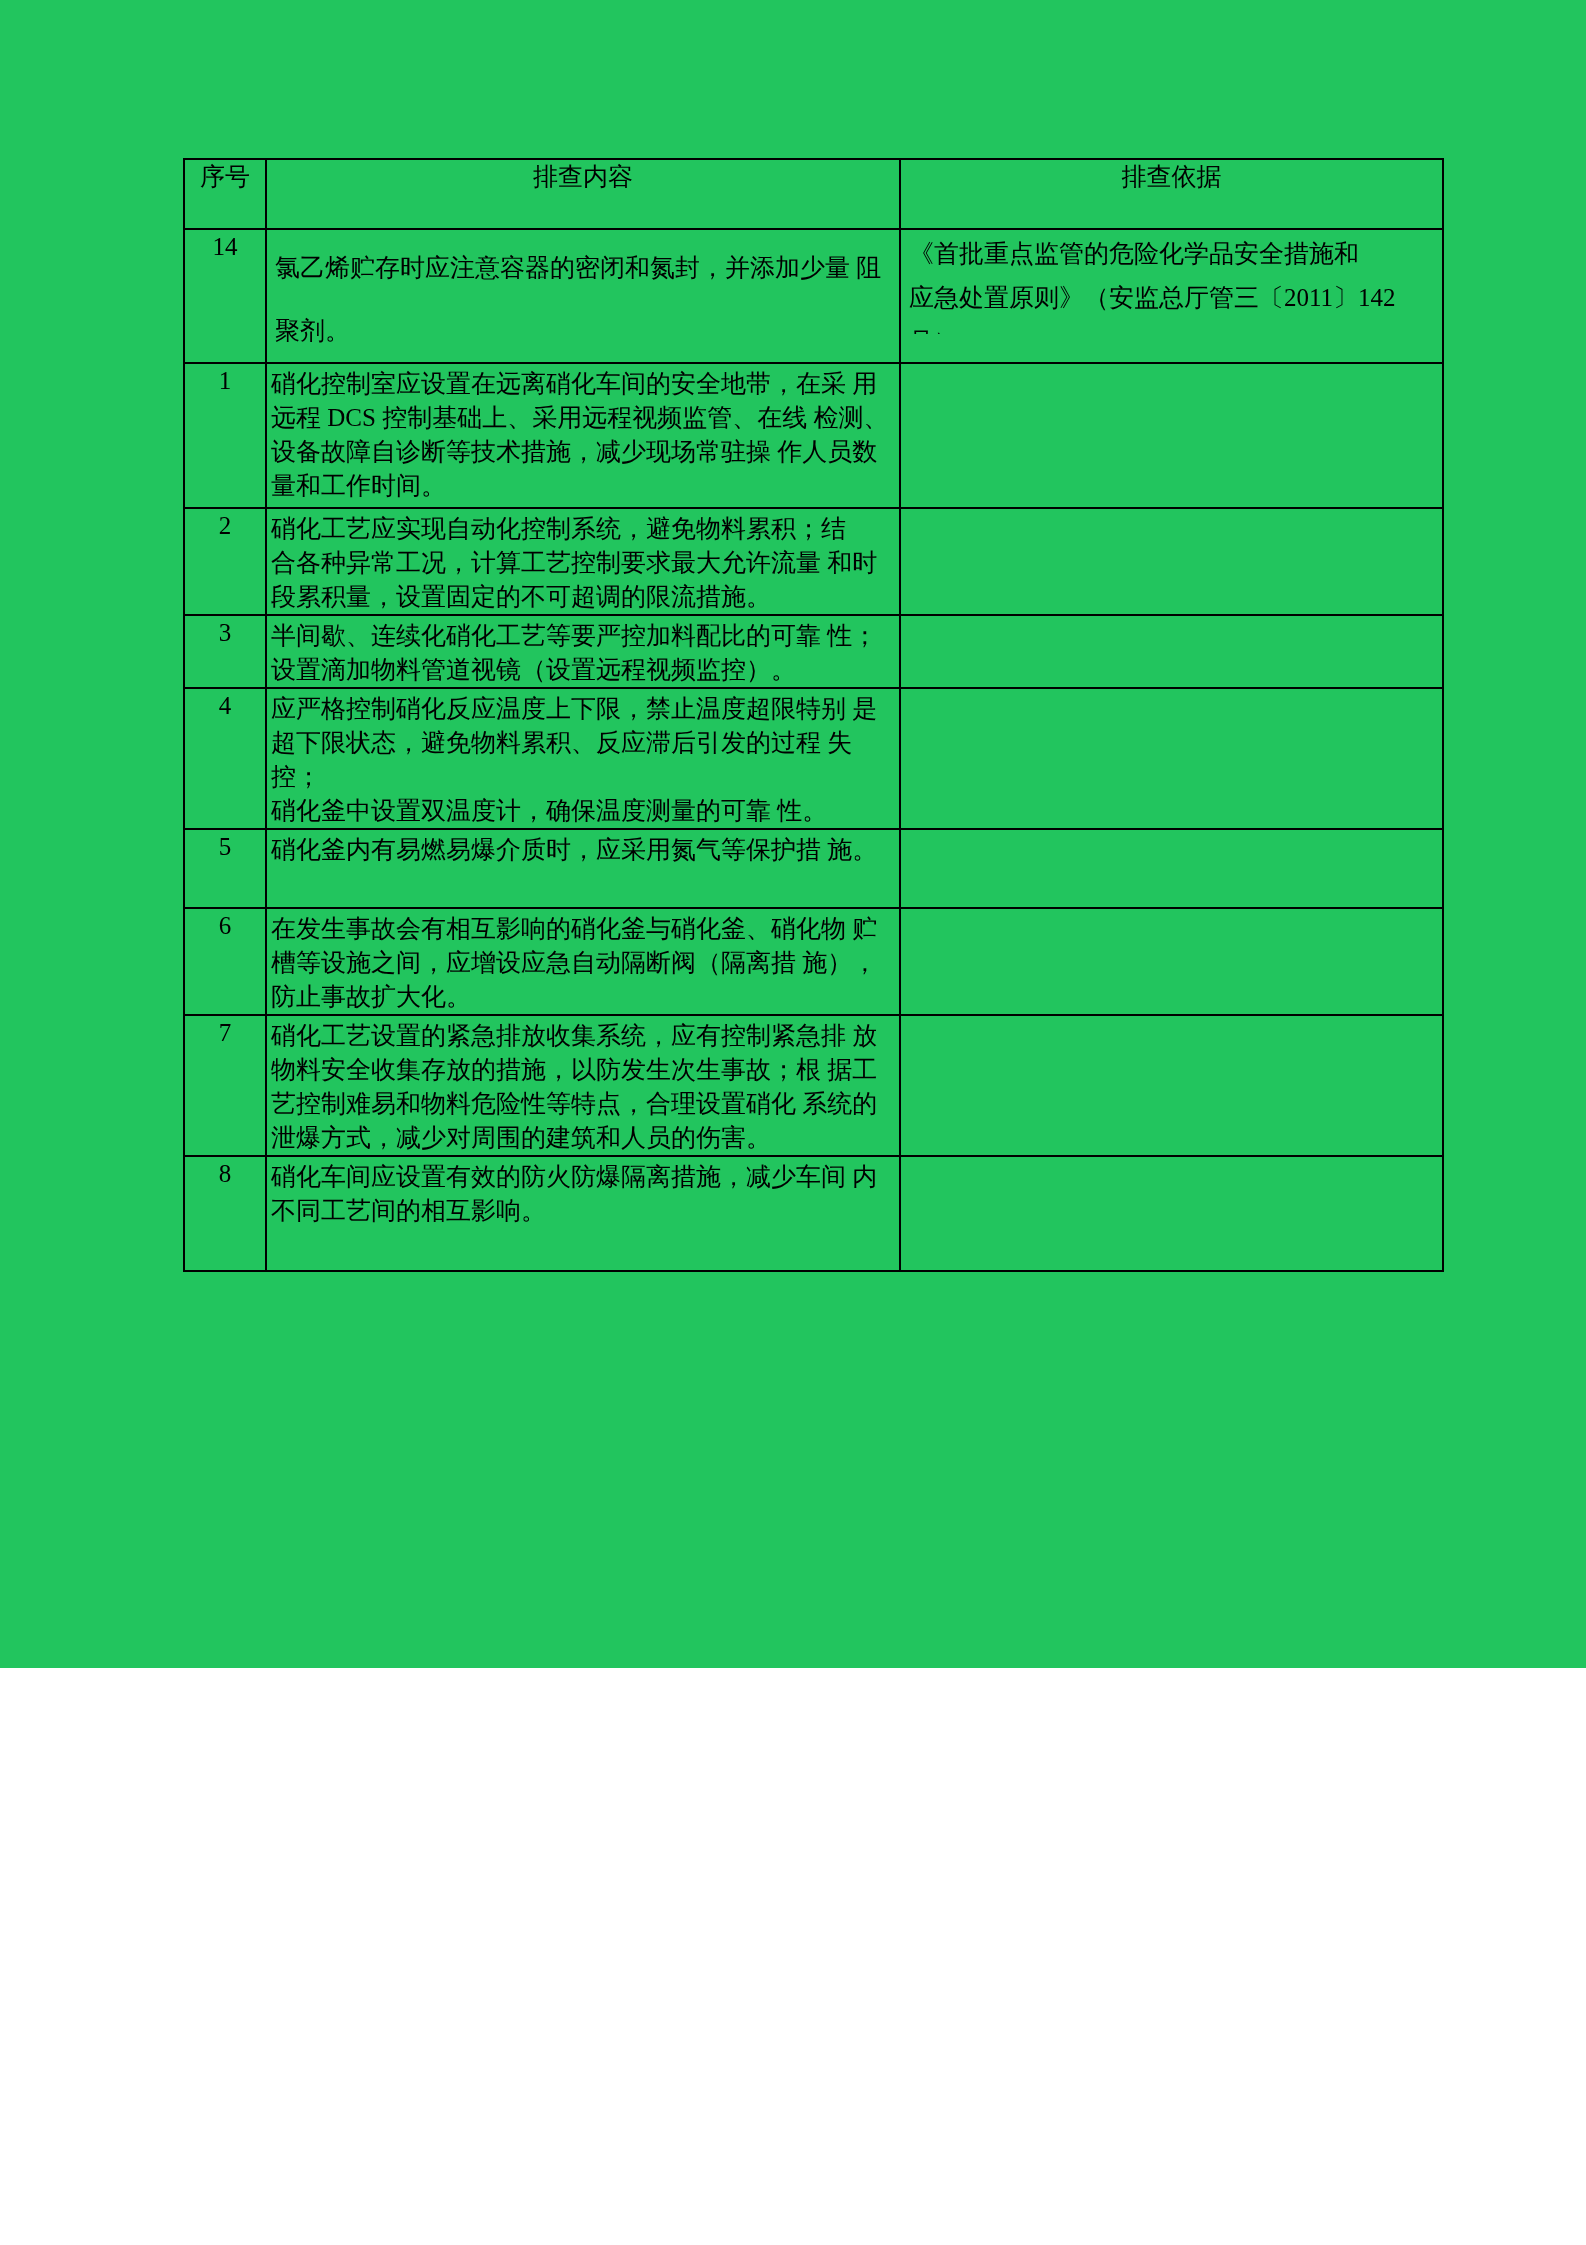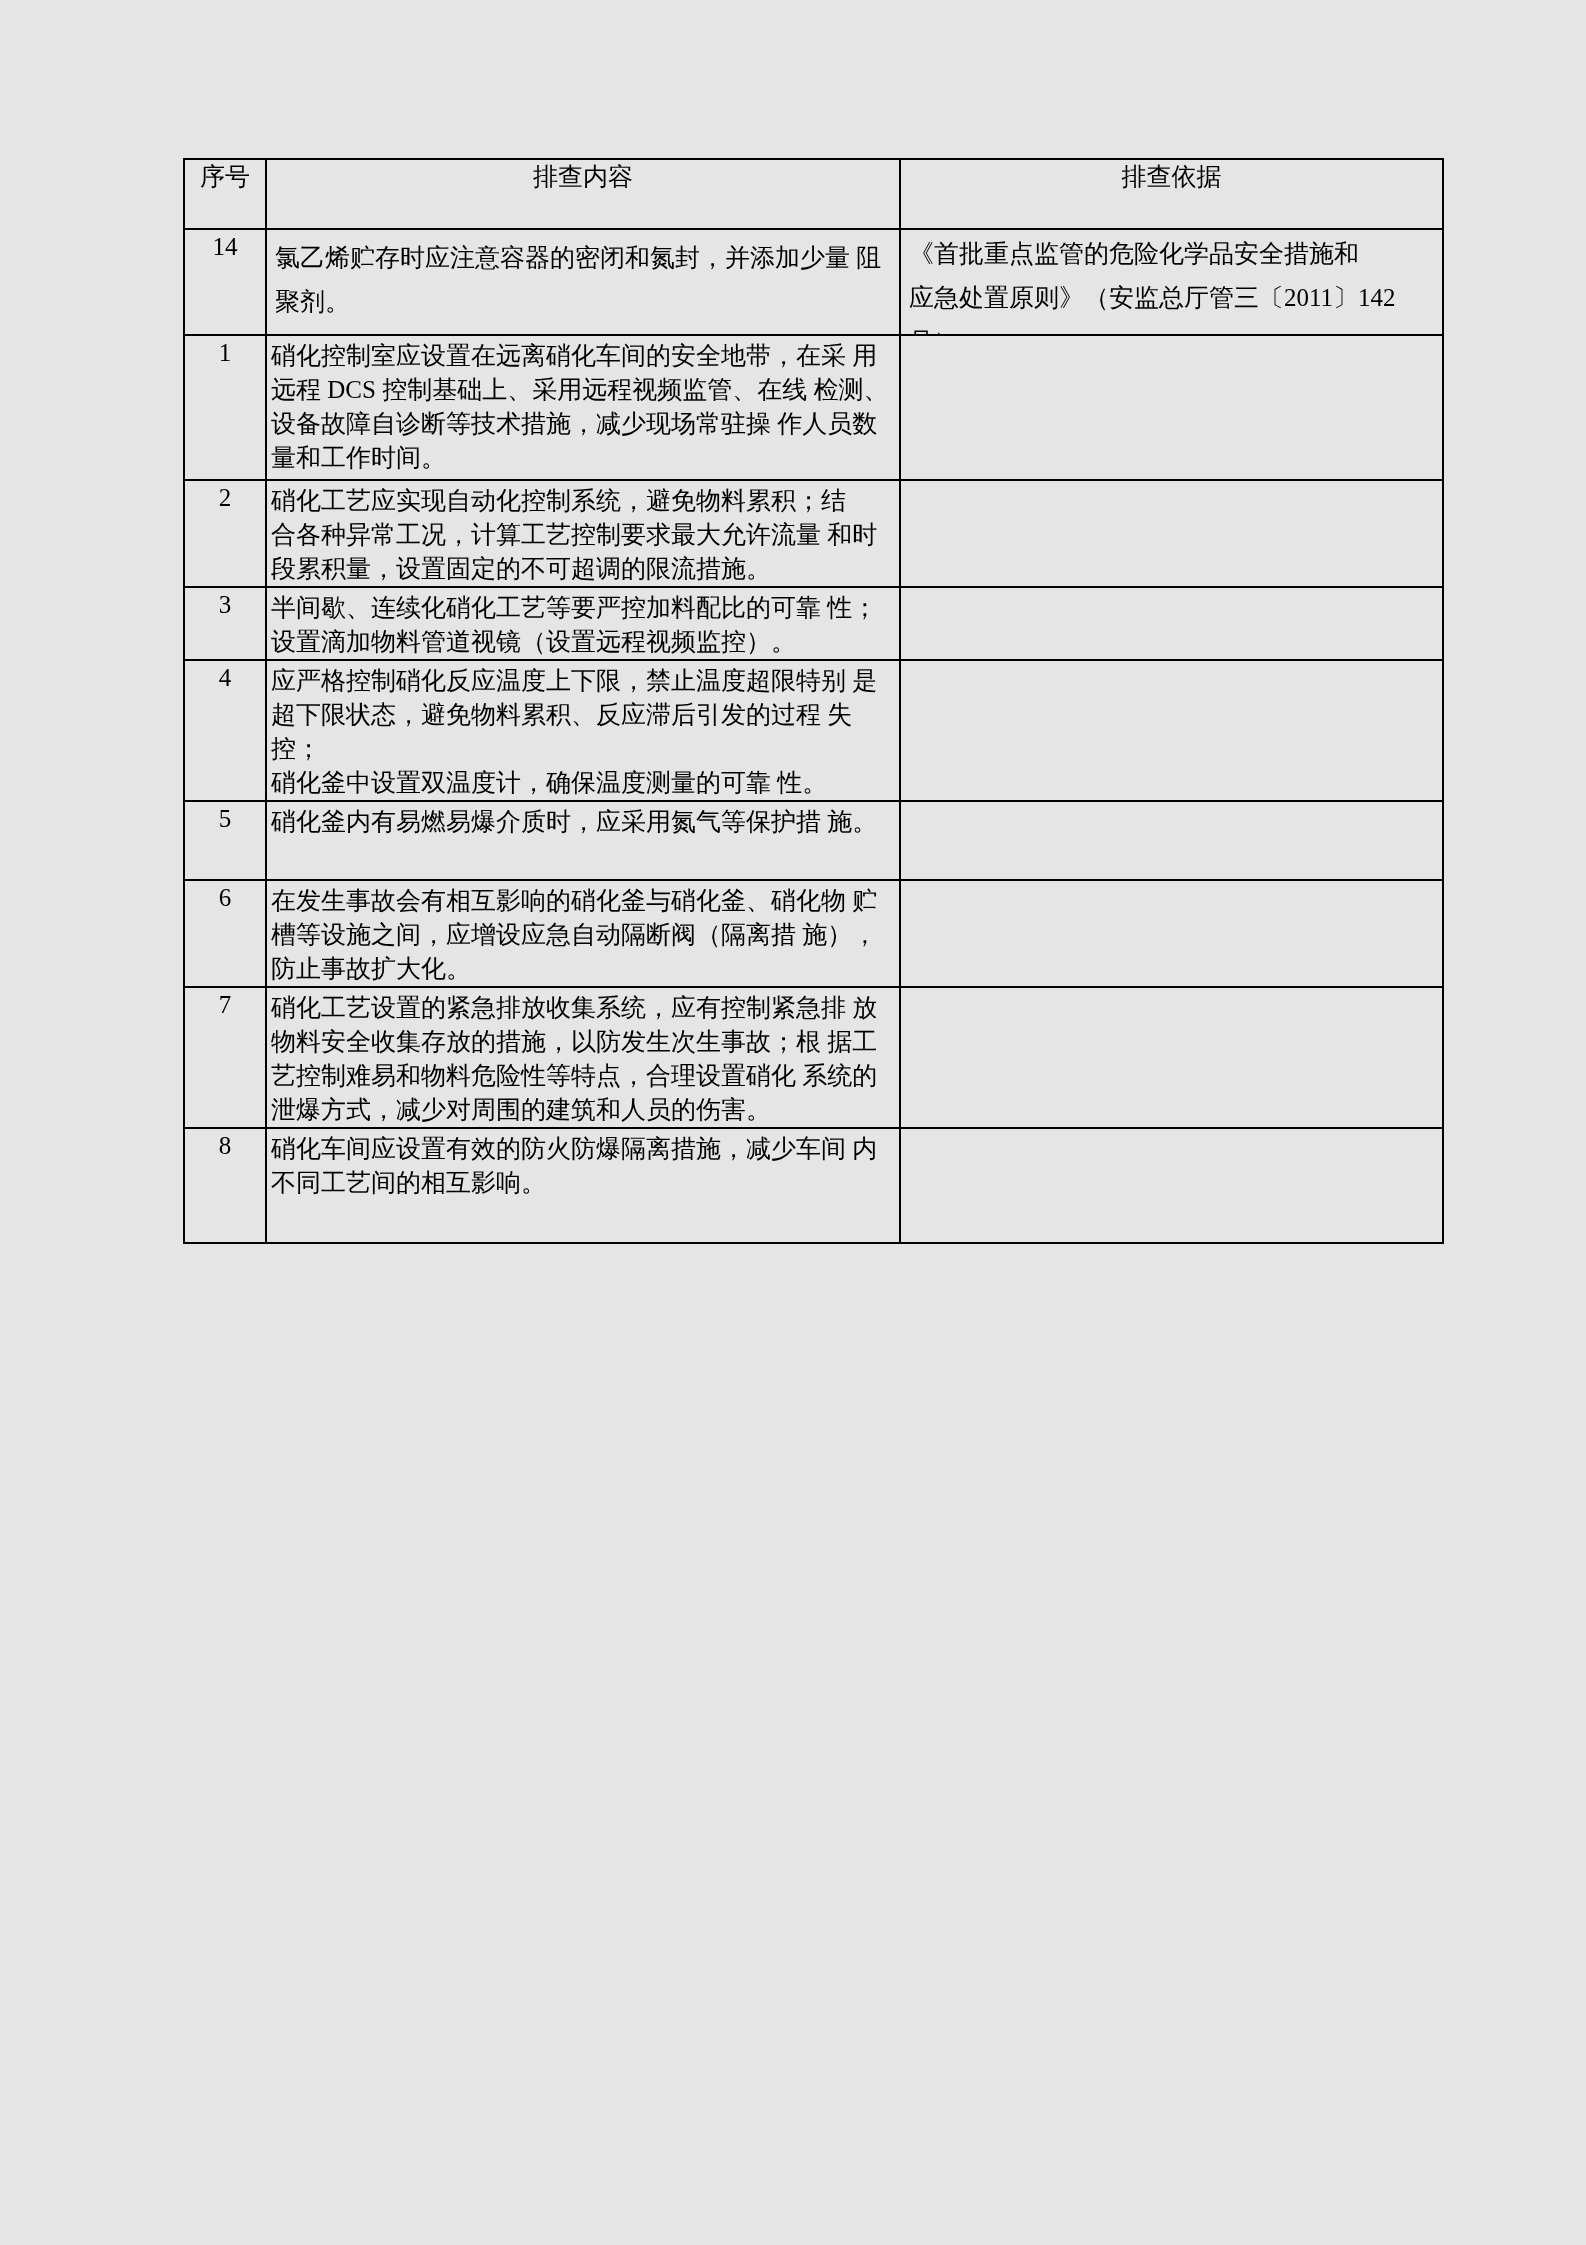--- a/index.html
+++ b/index.html
@@ -4,22 +4,22 @@
 <style>
   * { margin: 0; padding: 0; box-sizing: border-box; }
   html, body {
     background: #ffffff;
     font-family: "Liberation Serif", "DejaVu Serif", serif;
     color: #000000;
   }
   .page {
     position: relative;
     width: 1586px;
-    height: 2245px;
-    background: #e5e5e5;
+    height: 1668px;
+    background: #22c55e;
     overflow: hidden;
   }
   table.checklist {
     position: absolute;
     left: 183px;
     top: 158px;
     width: 1259px;
     border-collapse: collapse;
     table-layout: fixed;
   }
@@ -64,21 +64,21 @@
   tr.h-r1     { height: 145px; }
   tr.h-r2     { height: 101px; }
   tr.h-r3     { height: 68px; }
   tr.h-r4     { height: 136px; }
   tr.h-r5     { height: 79px; }
   tr.h-r6     { height: 100px; }
   tr.h-r7     { height: 141px; }
   tr.h-r8     { height: 115px; }
 
   
-  tr.h-r14 td.content-cell { line-height: 44px; padding-top: 6px; padding-left: 8px; }
+  tr.h-r14 td.content-cell { line-height: 63px; padding-top: 6px; padding-left: 8px; }
   tr.h-r14 td.basis-cell   { line-height: 44px; }
   .clip-box {
     height: 102px;
     overflow: hidden;
   }
   .note {
     position: absolute;
     left: 171px;
     top: 1292px;
     font-size: 26px;

